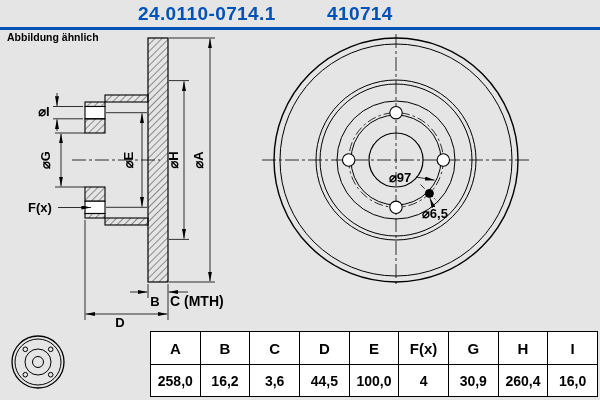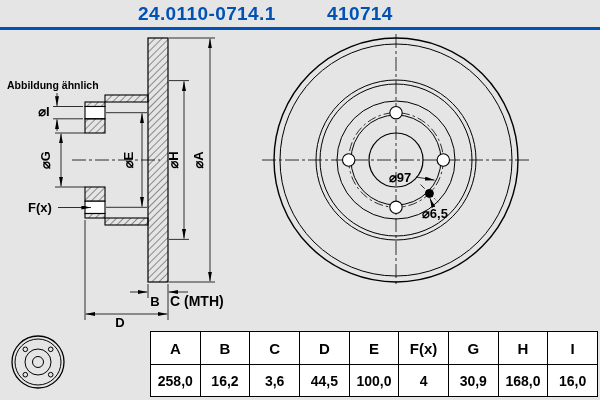--- a/index.html
+++ b/index.html
@@ -1,21 +1,21 @@
 <!DOCTYPE html>
 <html><head>
 <meta charset="utf-8">
 <style>
   html,body{margin:0;padding:0;background:#fff;font-family:"Liberation Sans",sans-serif;}
   .page{position:relative;width:600px;height:400px;background:#e5e5e5;overflow:hidden;}
   .hdr-num{position:absolute;top:3px;font-size:19px;font-weight:700;color:#0052b4;letter-spacing:.4px;white-space:nowrap;}
   .hdr-num.part{left:138px;}
   .hdr-num.ref{left:299px;margin-left:28px;}
   .hdr-line{position:absolute;top:27px;left:0;width:600px;height:3px;background:#0052b4;}
-  .note{position:absolute;left:7px;font-size:10.5px;font-weight:700;color:#000;line-height:11px;white-space:nowrap;margin-top:48px;}
+  .note{position:absolute;left:7px;font-size:10.5px;font-weight:700;color:#000;line-height:11px;white-space:nowrap;}
   .note.n1{top:32px;}
   .note.n2{top:43px;}
   svg.drawing{position:absolute;top:30px;left:0;}
   svg.thumb{position:absolute;top:330px;left:6px;}
   table.dim{position:absolute;top:331px;left:150px;width:448px;height:66px;border-collapse:collapse;table-layout:fixed;text-align:center;background:#fff;}
   table.dim th,table.dim td{border:1.8px solid #000;padding:0;vertical-align:middle;color:#000;}
   table.dim th{font-size:15px;font-weight:700;}
   table.dim td{font-size:14px;font-weight:700;text-align:center;}
   svg text{font-family:"Liberation Sans",sans-serif;font-weight:700;fill:#000;}
   .lbl{font-size:13px;}
@@ -169,19 +169,19 @@
       <th>I</th>
     </tr>
     <tr>
       <td>258,0</td>
       <td>16,2</td>
       <td>3,6</td>
       <td>44,5</td>
       <td>100,0</td>
       <td>4</td>
       <td>30,9</td>
-      <td>168,0</td>
+      <td>260,4</td>
       <td>16,0</td>
     </tr>
   </tbody>
     </table>
 
 </div>
 
 </body></html>

